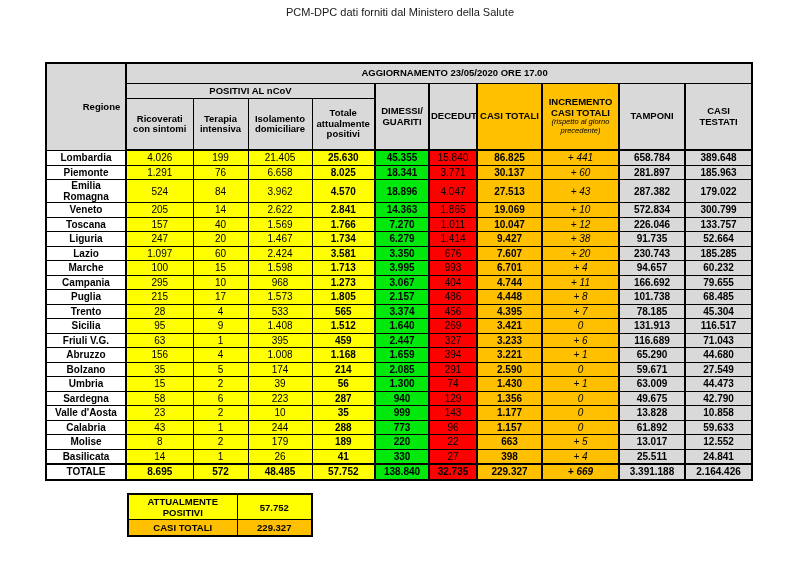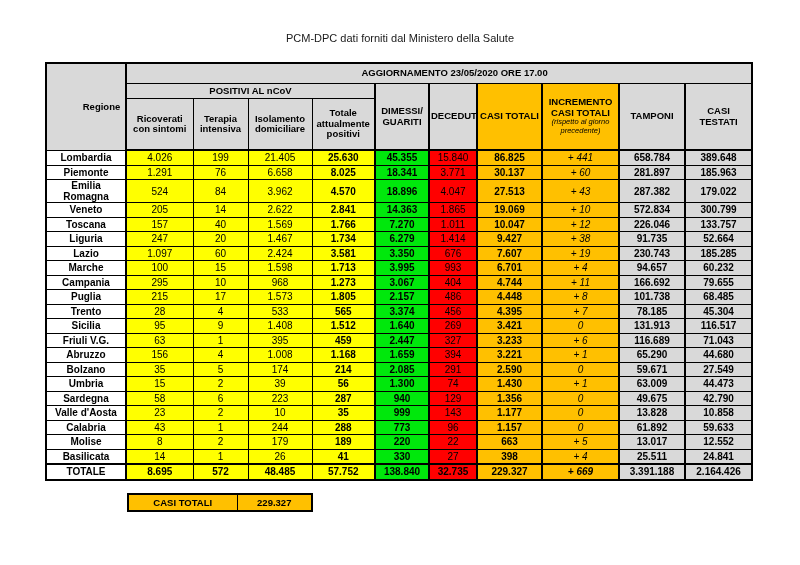--- a/index.html
+++ b/index.html
@@ -6,21 +6,21 @@
   body {
     width: 800px; height: 565px;
     background: #ffffff;
     font-family: "Liberation Sans", sans-serif;
     color: #000;
     position: relative;
     overflow: hidden;
   }
   .page-title {
     position: absolute;
-    top: 32px; left: 0; width: 800px;
+    top: 6px; left: 0; width: 800px;
     text-align: center;
     font-size: 11px;
     color: #1a1a1a;
   }
   table { border-collapse: collapse; table-layout: fixed; }
 
   
   .main-table {
     position: absolute;
     left: 45px; top: 62px;
@@ -210,21 +210,21 @@
       </tr>
       <tr>
         <td class="c0">Lazio</td>
         <td class="c1 g1">1.097</td>
         <td class="c2">60</td>
         <td class="c3">2.424</td>
         <td class="c4">3.581</td>
         <td class="c5 g1">3.350</td>
         <td class="c6 g1">676</td>
         <td class="c7 g1">7.607</td>
-        <td class="c8 g1">+ 19</td>
+        <td class="c8 g1">+ 20</td>
         <td class="c9 g1">230.743</td>
         <td class="c10 g1">185.285</td>
       </tr>
       <tr>
         <td class="c0">Marche</td>
         <td class="c1 g1">100</td>
         <td class="c2">15</td>
         <td class="c3">1.598</td>
         <td class="c4">1.713</td>
         <td class="c5 g1">3.995</td>
@@ -419,17 +419,21 @@
     </tbody>
 </table>
 
 <table class="summary-table">
   <colgroup>
       <col style="width:109px">
       <col style="width:75px">
     </colgroup>
   <tbody id="summary-tbody">
       <tr>
+        <td class="sum-yellow">ATTUALMENTE POSITIVI</td>
+        <td class="sum-yellow">57.752</td>
+      </tr>
+      <tr>
         <td class="sum-orange">CASI TOTALI</td>
         <td class="sum-orange">229.327</td>
       </tr>
     </tbody>
 </table>
 
 </body></html>

